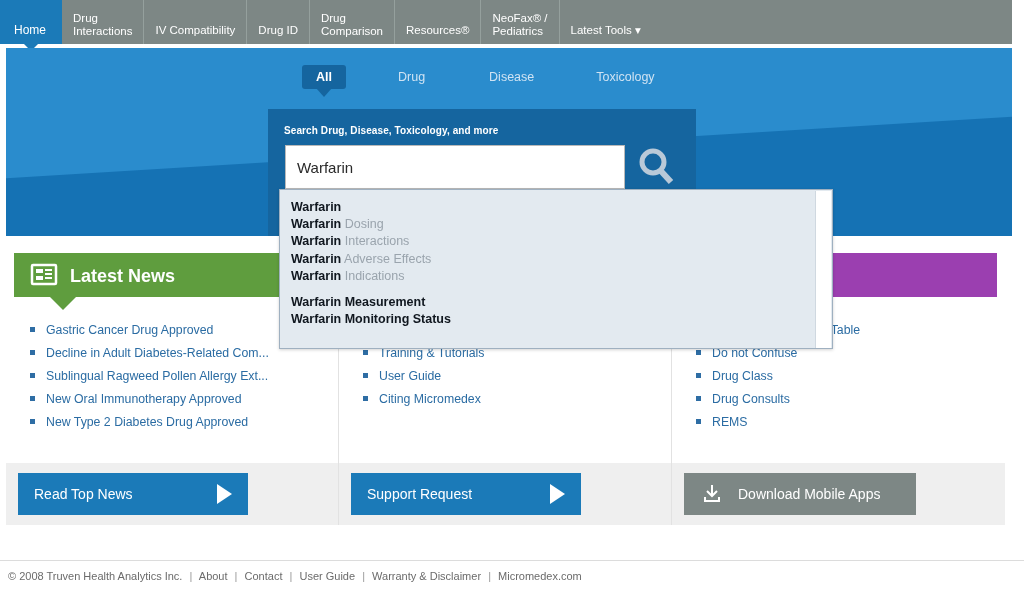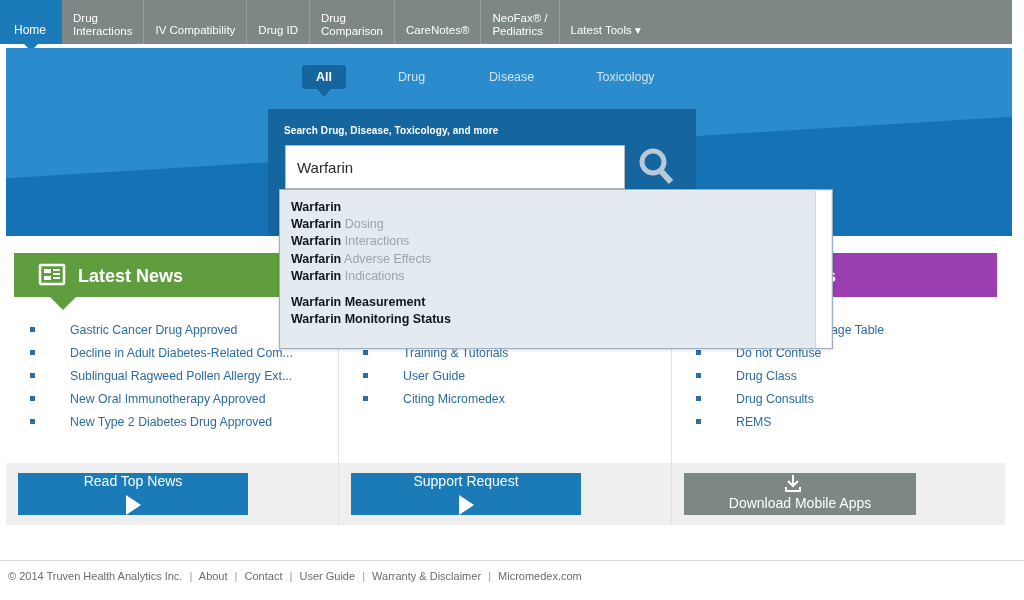--- a/index.html
+++ b/index.html
@@ -124,21 +124,21 @@
   }
   .card {
     position: relative; width: 333px; height: 277px; background: #ffffff;
     border-right: 1px solid #e2e2e2;
     display: flex; flex-direction: column;
   }
   .card:last-child { border-right: none; }
   .card-inner { margin: 5px 8px 0 8px; flex: 1; display:flex; flex-direction:column; }
   .card-head {
     position: relative; height: 44px; display: flex; align-items: center;
-    padding-left: 24px; color: #ffffff; font-size: 18px; font-weight: bold;
+    padding-left: 16px; color: #ffffff; font-size: 18px; font-weight: bold;
   }
   .card-head::after {
     content: ""; position: absolute; left: 36px; bottom: -13px;
     border-left: 13px solid transparent; border-right: 13px solid transparent;
     border-top: 13px solid currentColor;
   }
   .head-green { background: #5f9d3e; color: #fff; }
   .head-green::after { border-top-color: #5f9d3e; }
   .head-blue  { background: #1b7ab8; color: #fff; }
   .head-blue::after  { border-top-color: #1b7ab8; }
@@ -149,32 +149,31 @@
 
   .link-list { list-style: none; padding: 24px 0 0 16px; flex: 1; }
   .link-list li {
     position: relative; padding-left: 16px; margin-bottom: 5px;
     font-size: 12.3px; line-height: 18px;
   }
   .link-list li::before {
     content: ""; position: absolute; left: 0; top: 6px;
     width: 5px; height: 5px; background: #2e6da4;
   }
-  .link-list a { color: #2b6ca3; text-decoration: none; cursor: pointer; margin-left: 24px; }
+  .link-list a { color: #2b6ca3; text-decoration: none; cursor: pointer; }
 
   .card-foot {
     height: 62px; background: #efefef; display: flex; align-items: center;
     padding-left: 12px;
   }
   .cta {
     display: flex; align-items: center; justify-content: space-between;
     height: 42px; padding: 0 16px; color: #ffffff; font-size: 14px;
     cursor: pointer; border: none;
     font-family: "Liberation Sans", sans-serif;
-    flex-direction: column;
   }
   .cta-blue { background: #1b7ab8; width: 230px; }
   .cta-gray { background: #7d8785; width: 232px; justify-content: flex-start; text-align: right; }
   .cta .caret {
     width: 0; height: 0; border-left: 15px solid #ffffff;
     border-top: 10px solid transparent; border-bottom: 10px solid transparent;
   }
   .cta-gray .dl-icon { margin-right: 14px; display: flex; }
 
   
@@ -206,21 +205,21 @@
       <span>IV Compatibility</span>
     </div>
     <div class="nav-tab">
       <span>Drug ID</span>
     </div>
     <div class="nav-tab multiline">
       <span>Drug
 Comparison</span>
     </div>
     <div class="nav-tab">
-      <span>CareNotes®</span>
+      <span>Resources®</span>
     </div>
     <div class="nav-tab multiline">
       <span>NeoFax® /
 Pediatrics</span>
     </div>
     <div class="nav-tab nav-spacer">
       <span>Latest Tools ▾</span>
     </div>
   </div>
 
@@ -379,21 +378,21 @@
           </span>
           <span>Download Mobile Apps</span>
         </button>
       </div>
     </div>
 
   </div>
 
   <div class="footer-rule"></div>
   <div class="footer">
-    <span>© 2014 Truven Health Analytics Inc.</span>
+    <span>© 2008 Truven Health Analytics Inc.</span>
     <span class="sep">|</span>
     <a>About</a>
     <span class="sep">|</span>
     <a>Contact</a>
     <span class="sep">|</span>
     <a>User Guide</a>
     <span class="sep">|</span>
     <a>Warranty &amp; Disclaimer</a>
     <span class="sep">|</span>
     <a>Micromedex.com</a>

